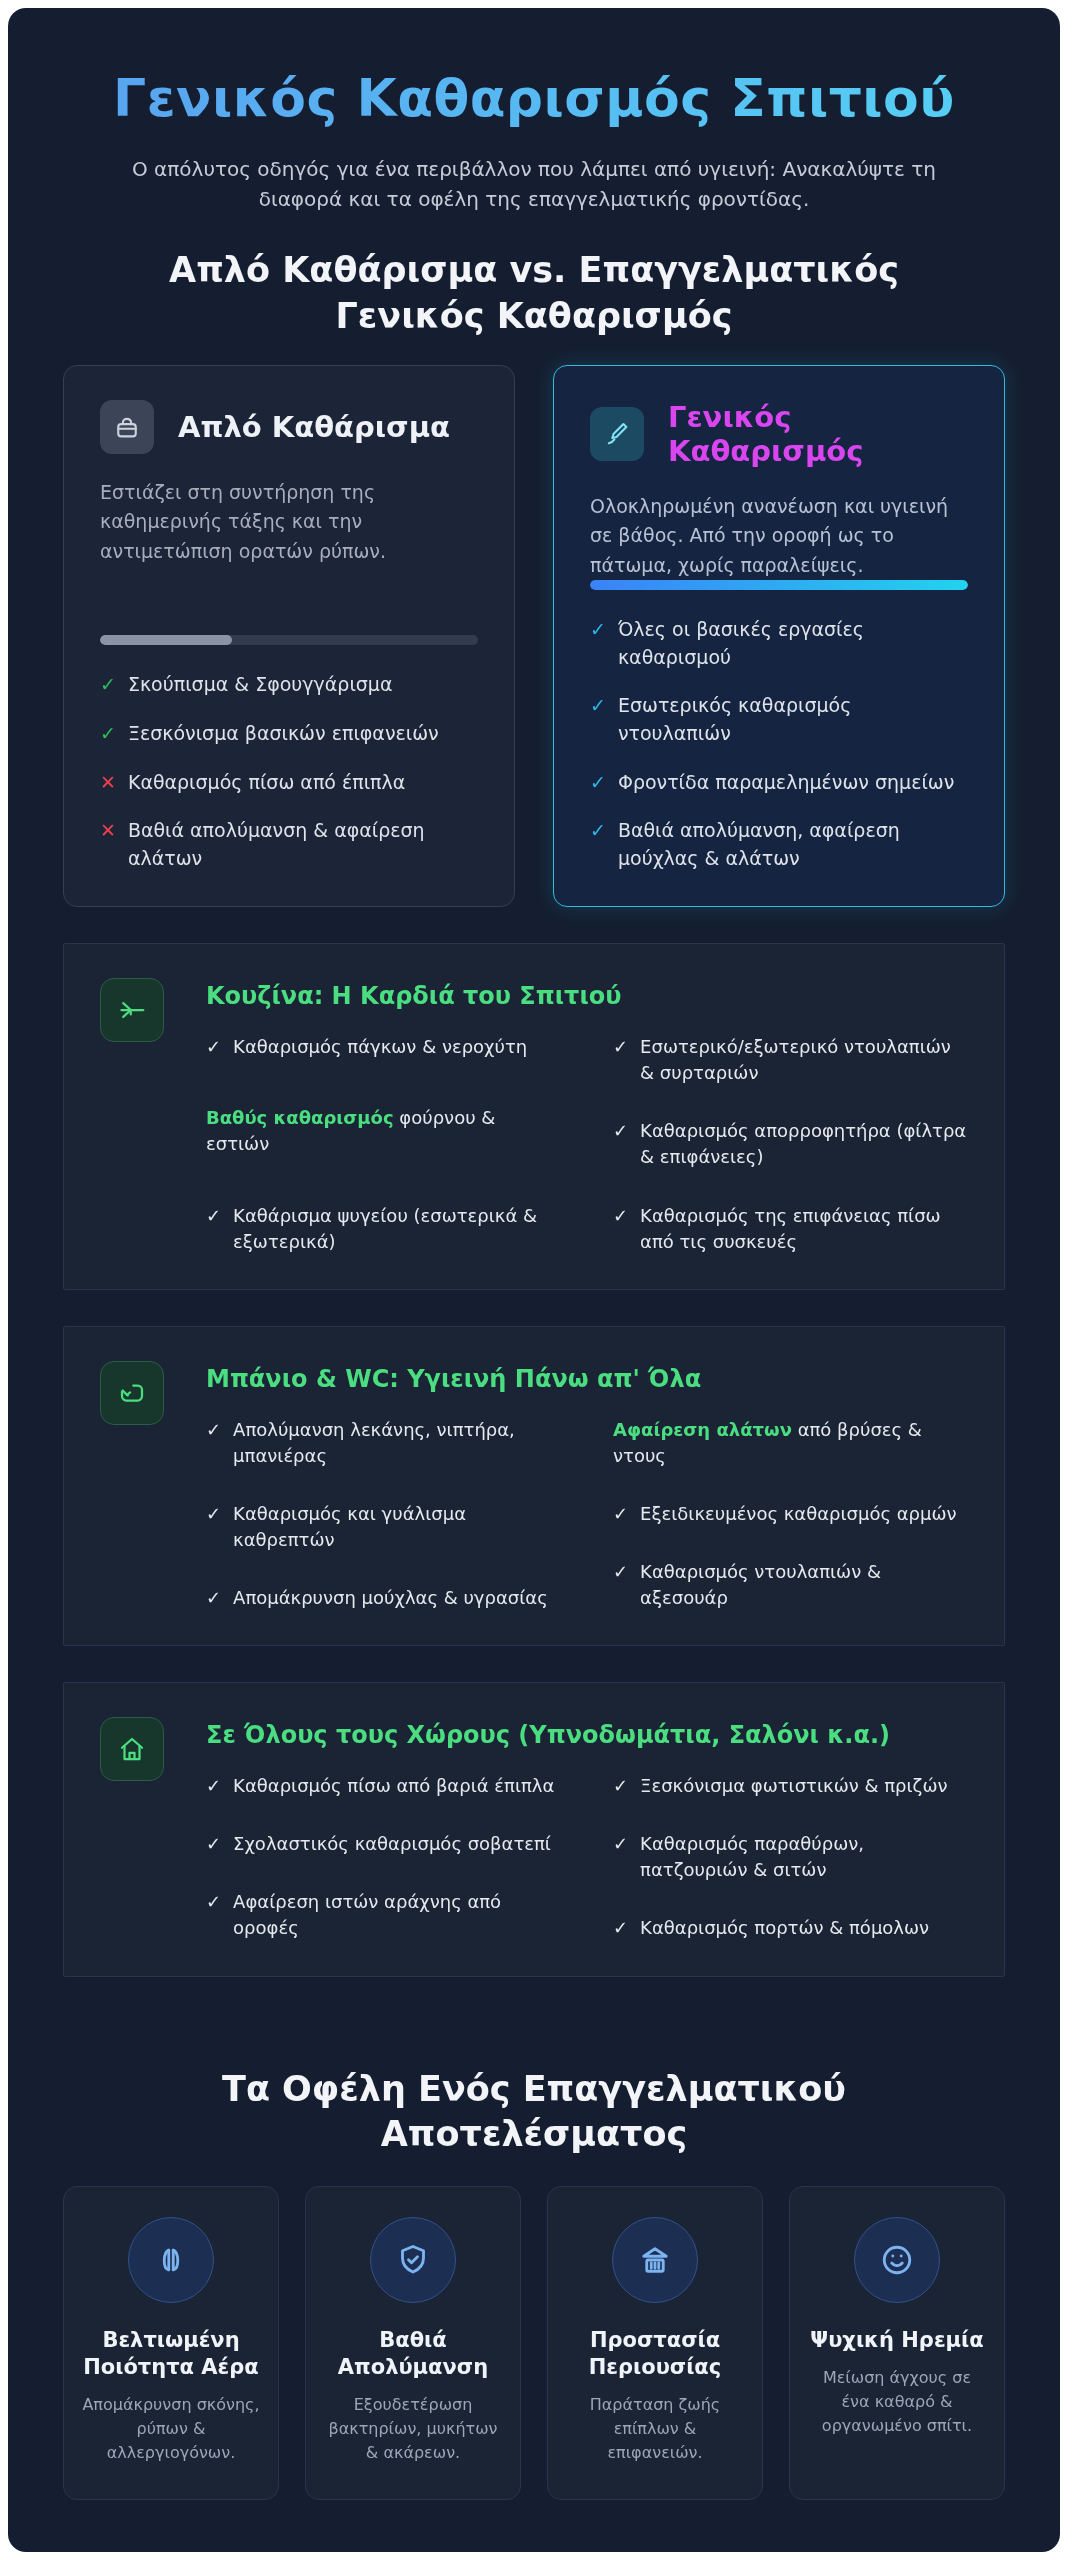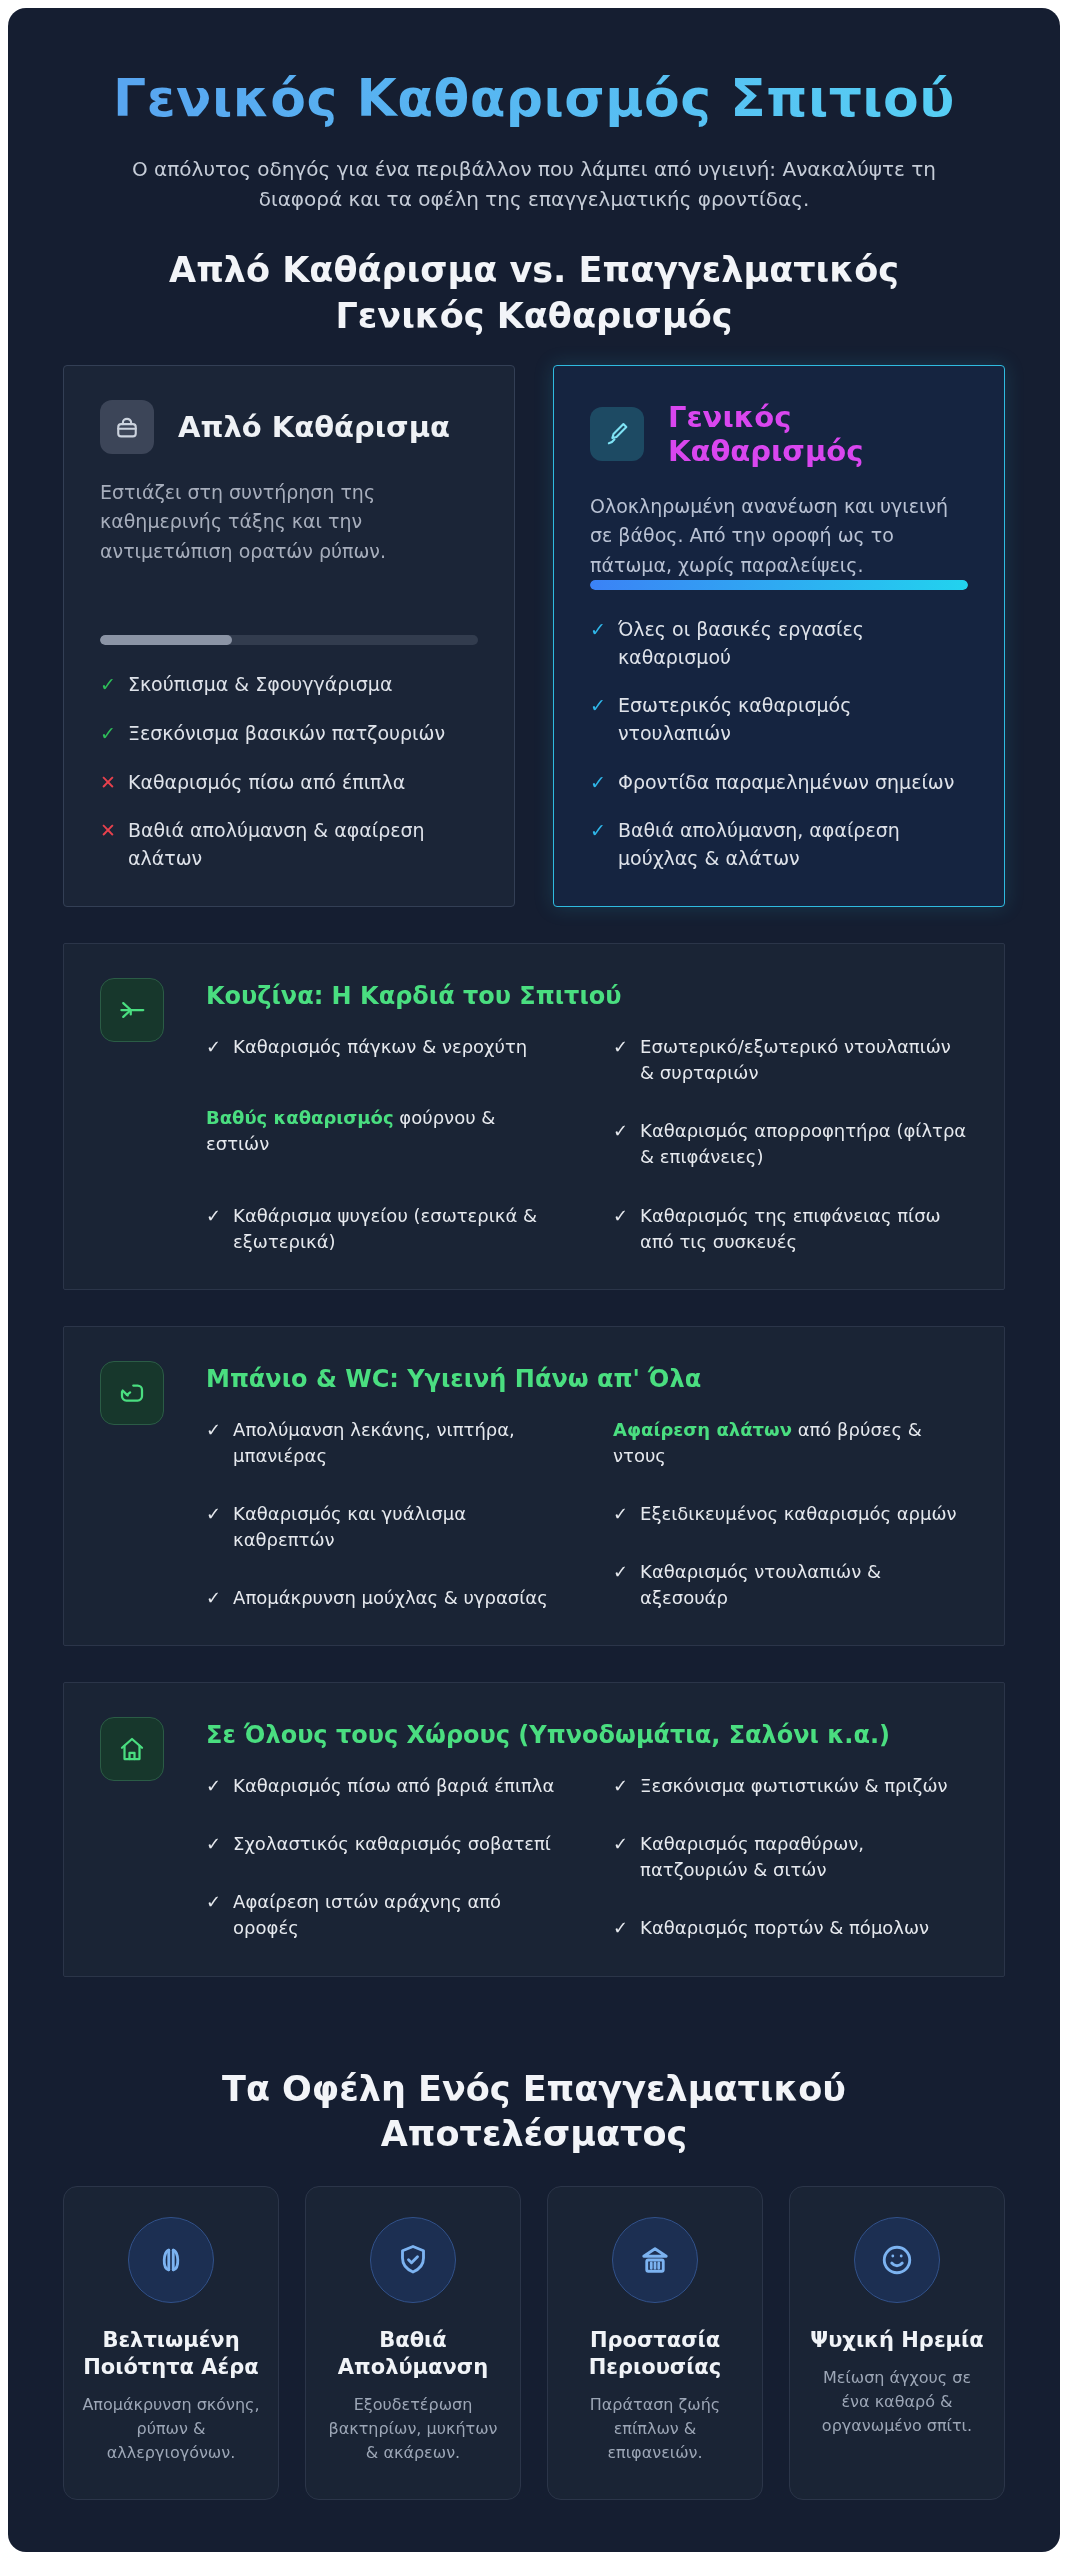--- a/index.html
+++ b/index.html
@@ -30,21 +30,21 @@
   
   .h2 {
     margin:86px auto 0; text-align:center; font-size:35px; font-weight:700;
     color:#f2f4f8; max-width:830px; line-height:1.3;
   }
   .h2.tight { margin-top:90px; }
 
   
   .cmp-grid { display:grid; grid-template-columns:1fr 1fr; gap:38px; margin-top:26px; }
   .cmp-card {
-    border-radius:4px; padding:34px 36px; min-height:412px;
+    border-radius:14px; padding:34px 36px; min-height:412px;
     display:flex; flex-direction:column;
   }
   .cmp-card.basic  { background:#1b2537; border:1px solid #333f55; }
   .cmp-card.pro    { background:#152440; border:1.5px solid #2fbbe0;
                      box-shadow:0 0 20px rgba(47,187,224,.18); }
   .cmp-head { display:flex; align-items:center; gap:24px; }
   .icbox { width:54px; height:54px; border-radius:12px; flex:0 0 auto;
            display:flex; align-items:center; justify-content:center; }
   .icbox svg { width:28px; height:28px; }
   .basic .icbox { background:#3c4558; color:#ccd3de; }
@@ -133,21 +133,21 @@
         <div class="pbar">
           <div class="fill" style="width: 35%;"></div>
         </div>
         <div class="cmp-list">
             <div class="chk-row">
               <span class="mark mark-green">✓</span>
               <span class="itext">Σκούπισμα &amp; Σφουγγάρισμα</span>
             </div>
             <div class="chk-row">
               <span class="mark mark-green">✓</span>
-              <span class="itext">Ξεσκόνισμα βασικών πατζουριών</span>
+              <span class="itext">Ξεσκόνισμα βασικών επιφανειών</span>
             </div>
             <div class="chk-row">
               <span class="mark mark-red">✕</span>
               <span class="itext">Καθαρισμός πίσω από έπιπλα</span>
             </div>
             <div class="chk-row">
               <span class="mark mark-red">✕</span>
               <span class="itext">Βαθιά απολύμανση &amp; αφαίρεση αλάτων</span>
             </div>
           </div>

